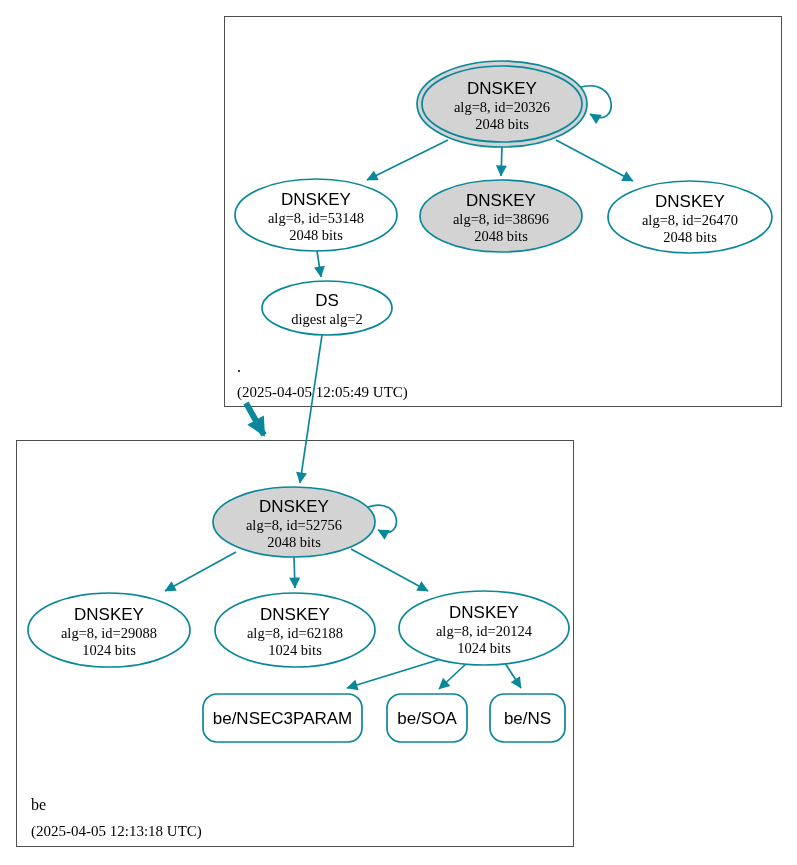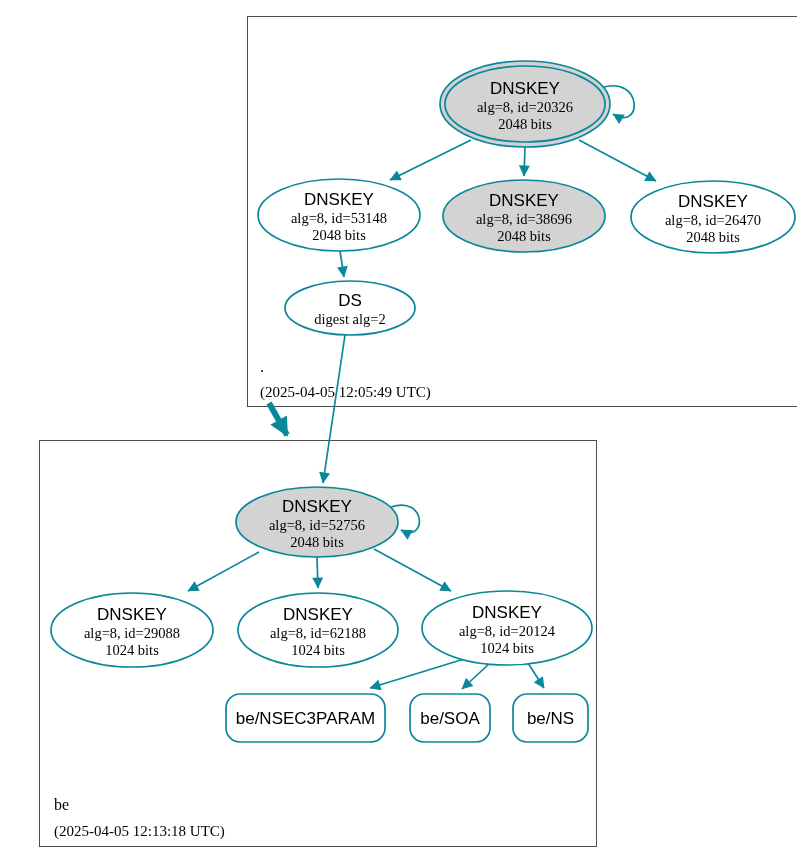--- a/index.html
+++ b/index.html
@@ -1,21 +1,21 @@
 <!DOCTYPE html>
 <html style="--accent: #0a879a; --node-fill: #d3d3d3; --border: #4d4d4d;"><head>
 <meta charset="utf-8">
 <style>
   :root{
     --accent:#0a879a;
     --node-fill:#d3d3d3;
     --border:#4d4d4d;
   }
   html,body{margin:0;padding:0;background:#ffffff;}
-  .stage{position:relative;width:632px;height:865px;background:#fff;padding-left:23px;}
+  .stage{position:relative;width:632px;height:865px;background:#fff;}
   svg{display:block;}
   .cluster{fill:none;stroke:var(--border);stroke-width:1;}
   .node{fill:#ffffff;stroke:var(--accent);stroke-width:1.7;}
   .node.gray{fill:var(--node-fill);}
   .node.inner{fill:none;}
   .edge{fill:none;stroke:var(--accent);stroke-width:1.7;}
   .edge.thick{stroke-width:6;}
   .ah{fill:var(--accent);}
   text{fill:#000;}
   .node-title{font-family:"Liberation Sans",sans-serif;font-size:17px;text-anchor:middle;}

